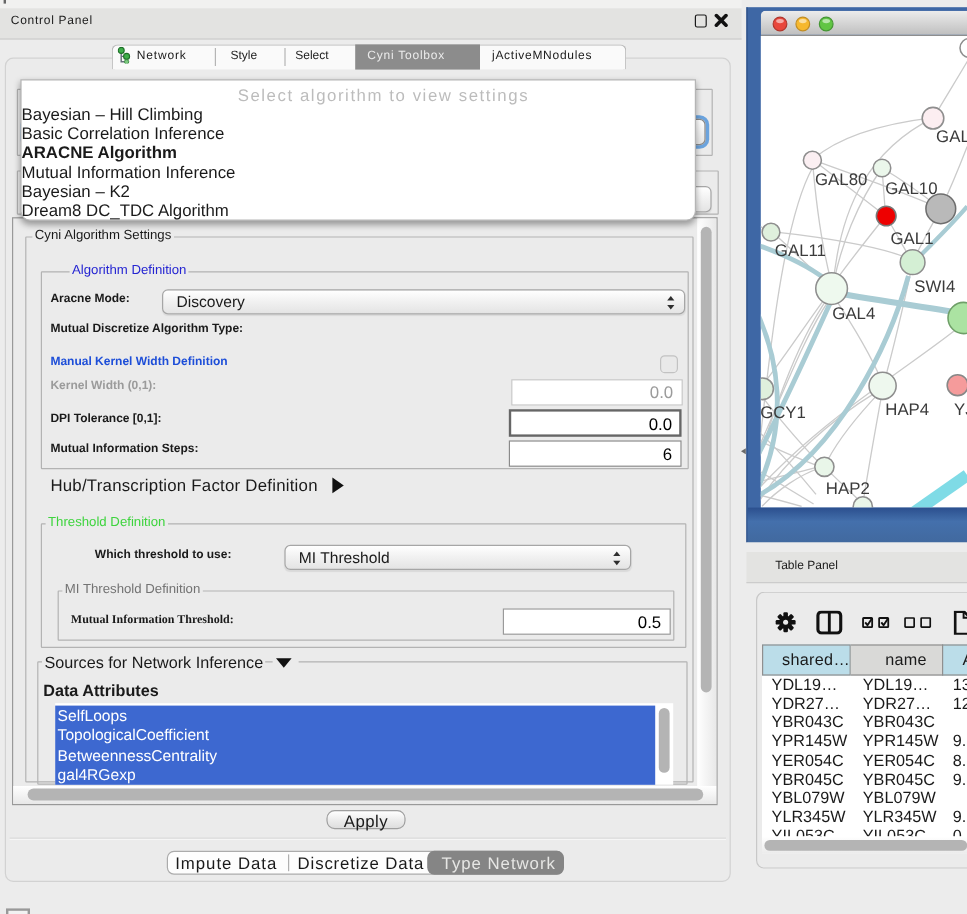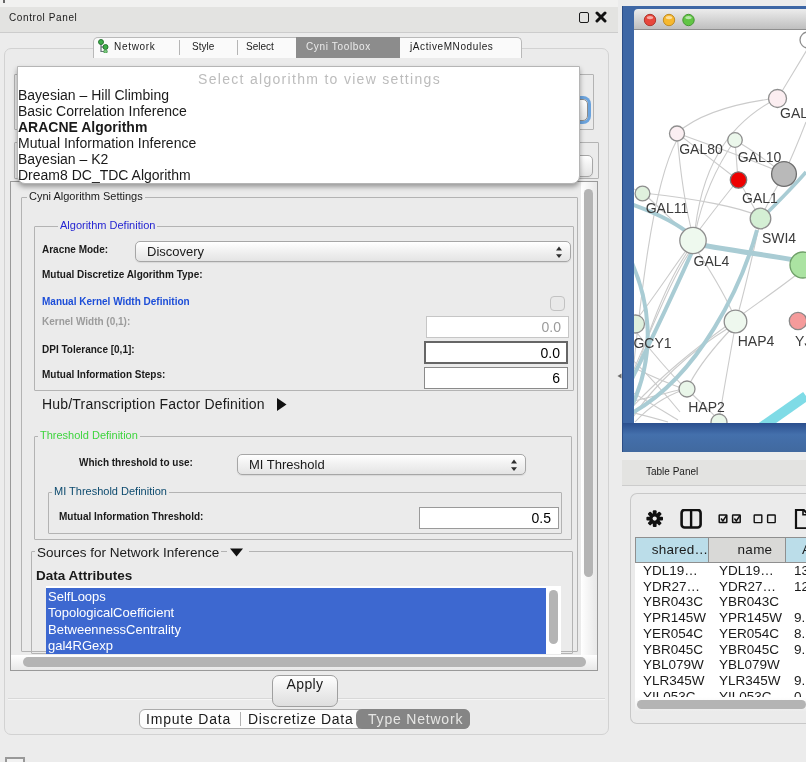--- a/index.html
+++ b/index.html
@@ -104,37 +104,37 @@
   <div class="abs lbl bold" style="left:79px;top:457px;">Which threshold to use:</div>
   <div class="combo" style="left:237px;top:454px;width:289px;height:21px;text-decoration:underline;">
       <span class="ct">MI Threshold</span>
       <span class="ar"><svg width="10" height="21" viewBox="0 0 10 21">
           <path d="M2,8.4 L5,4.6 L8,8.4 Z" fill="#2e2e2e"></path>
           <path d="M2,12.2 L5,16 L8,12.2 Z" fill="#2e2e2e"></path>
         </svg></span>
     </div>
 
   <div class="grp" style="left:48px;top:492px;width:514px;height:42px;"></div>
-  <div class="gtitle" style="left:52px;top:485px;color:#0c4a6e;">MI Threshold Definition</div>
-  <div class="abs lbl bold" style="left:59px;top:511px;">Mutual Information Threshold:</div>
+  <div class="gtitle" style="left:52px;top:485px;color:#737373;">MI Threshold Definition</div>
+  <div class="abs lbl bold" style="left:59px;top:511px;font-family:Liberation Serif, serif;">Mutual Information Threshold:</div>
   <div class="tf" style="left:419px;top:507px;width:140px;height:22px;border:1px solid #9a9a9a;color:#000;padding:2px 7px 0 0;">0.5</div>
 
   <div class="grp" style="left:31px;top:551px;width:542px;height:103px;"></div>
   <div class="gtitle" style="left:35px;top:545px;font-size:13.5px;">Sources for Network Inference</div>
   <svg class="abs" style="left:227px;top:546px;" width="22" height="12">
       <rect width="22" height="12" fill="#ebebeb"></rect>
       <path d="M3,2.5 L16,2.5 L9.5,10.5 Z" fill="#111"></path>
     </svg>
   <div class="abs lbl bold" style="left:36px;top:568px;font-size:13.5px;">Data Attributes</div>
 
   <div class="abs" style="left:46px;top:586px;width:515px;height:68px;background:#fff;"></div>
   <div class="abs" style="left:46px;top:588px;width:500px;height:66px;background:#3d68d0;color:#fff;font-size:13px;line-height:16.3px;padding-left:2px;padding-top:1px;overflow:hidden;">SelfLoops<br>TopologicalCoefficient<br>BetweennessCentrality<br>gal4RGexp</div>
   <div class="abs" style="left:549px;top:590px;width:9px;height:54px;background:#b4b4b4;border-radius:5px;"></div>
 
-  <div class="abs" style="left:272px;top:675px;width:66px;height:32px;background:linear-gradient(#ffffff,#ededed 50%,#dedede);border:1px solid #9f9f9f;border-radius:7px;text-align:center;font-size:14px;padding-top:0px;letter-spacing:0.4px;">Apply</div>
+  <div class="abs" style="left:272px;top:675px;width:66px;height:16px;background:linear-gradient(#ffffff,#ededed 50%,#dedede);border:1px solid #9f9f9f;border-radius:7px;text-align:center;font-size:14px;padding-top:0px;letter-spacing:0.4px;">Apply</div>
 
   <div class="abs" style="left:139px;top:709px;width:331px;height:20px;background:#fdfdfd;border:1px solid #ababab;border-radius:6px;"></div>
   <div class="abs" style="left:356px;top:709px;width:114px;height:20px;background:#858585;border-radius:6px;"></div>
   <div class="abs" style="left:240px;top:712px;width:1px;height:14px;background:#b0b0b0;"></div>
   <div class="abs lbl" style="left:146px;top:711px;font-size:14px;letter-spacing:0.8px;">Impute Data</div>
   <div class="abs lbl" style="left:248px;top:711px;font-size:14px;letter-spacing:0.7px;">Discretize Data</div>
   <div class="abs lbl" style="left:368px;top:711px;color:#e6e6e4;font-size:14px;letter-spacing:0.8px;">Type Network</div>
 
   <div class="abs" style="left:5px;top:757px;width:20px;height:10px;background:#f2f2f2;border:2px solid #999;"></div>
 

